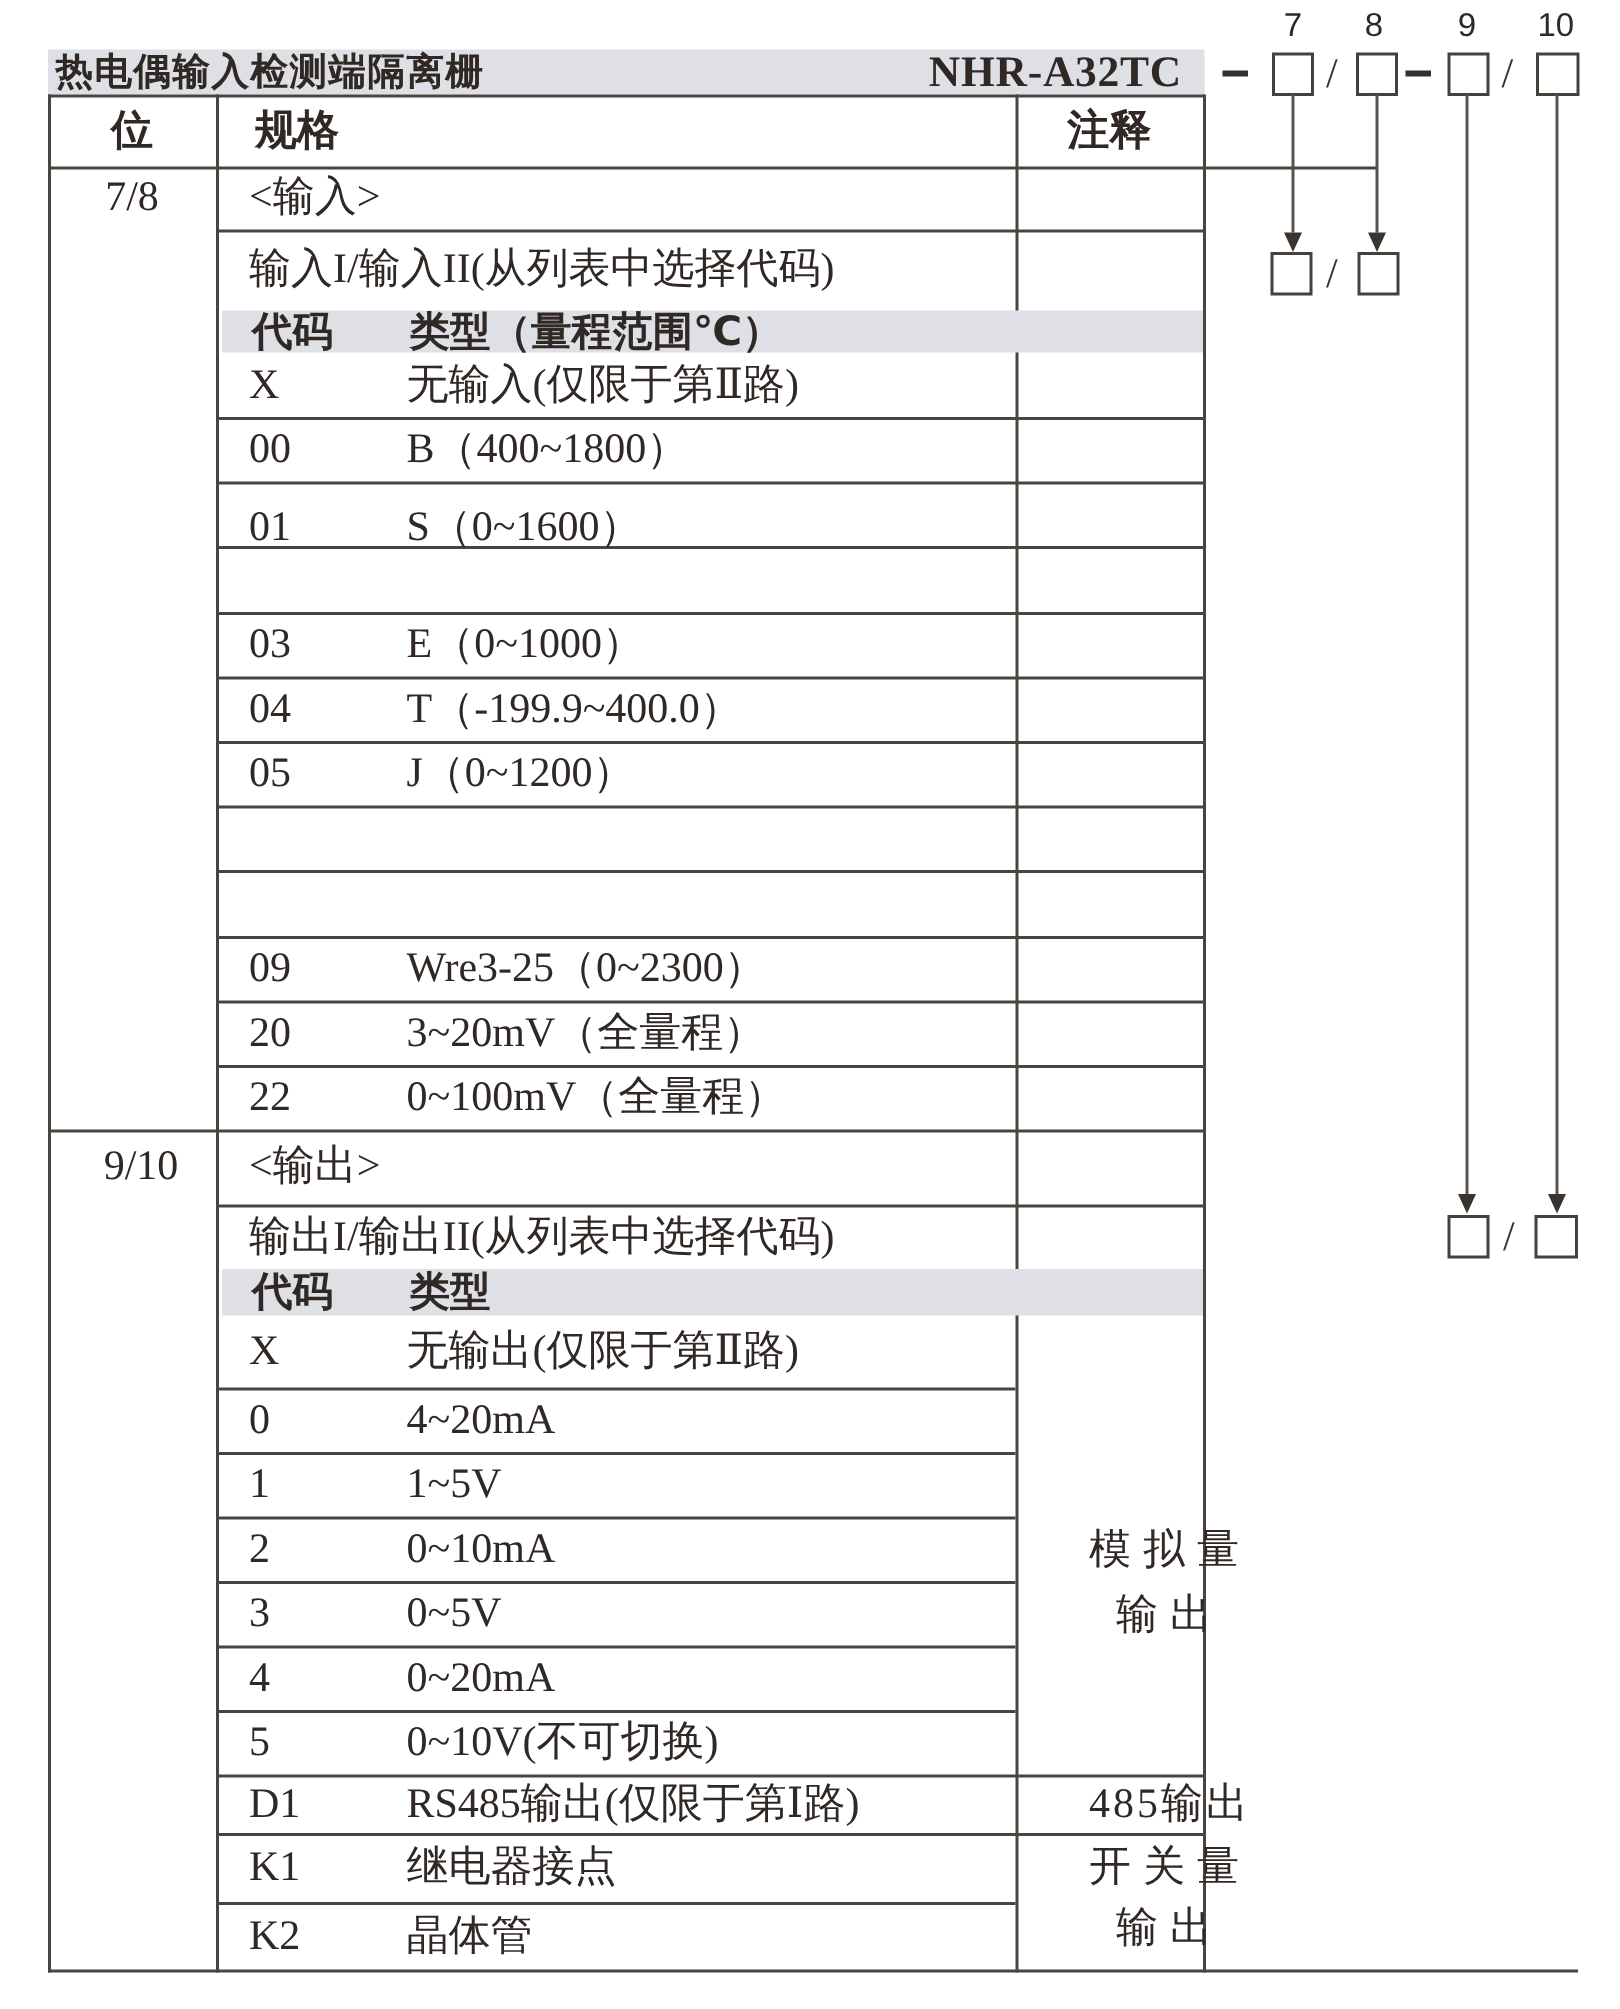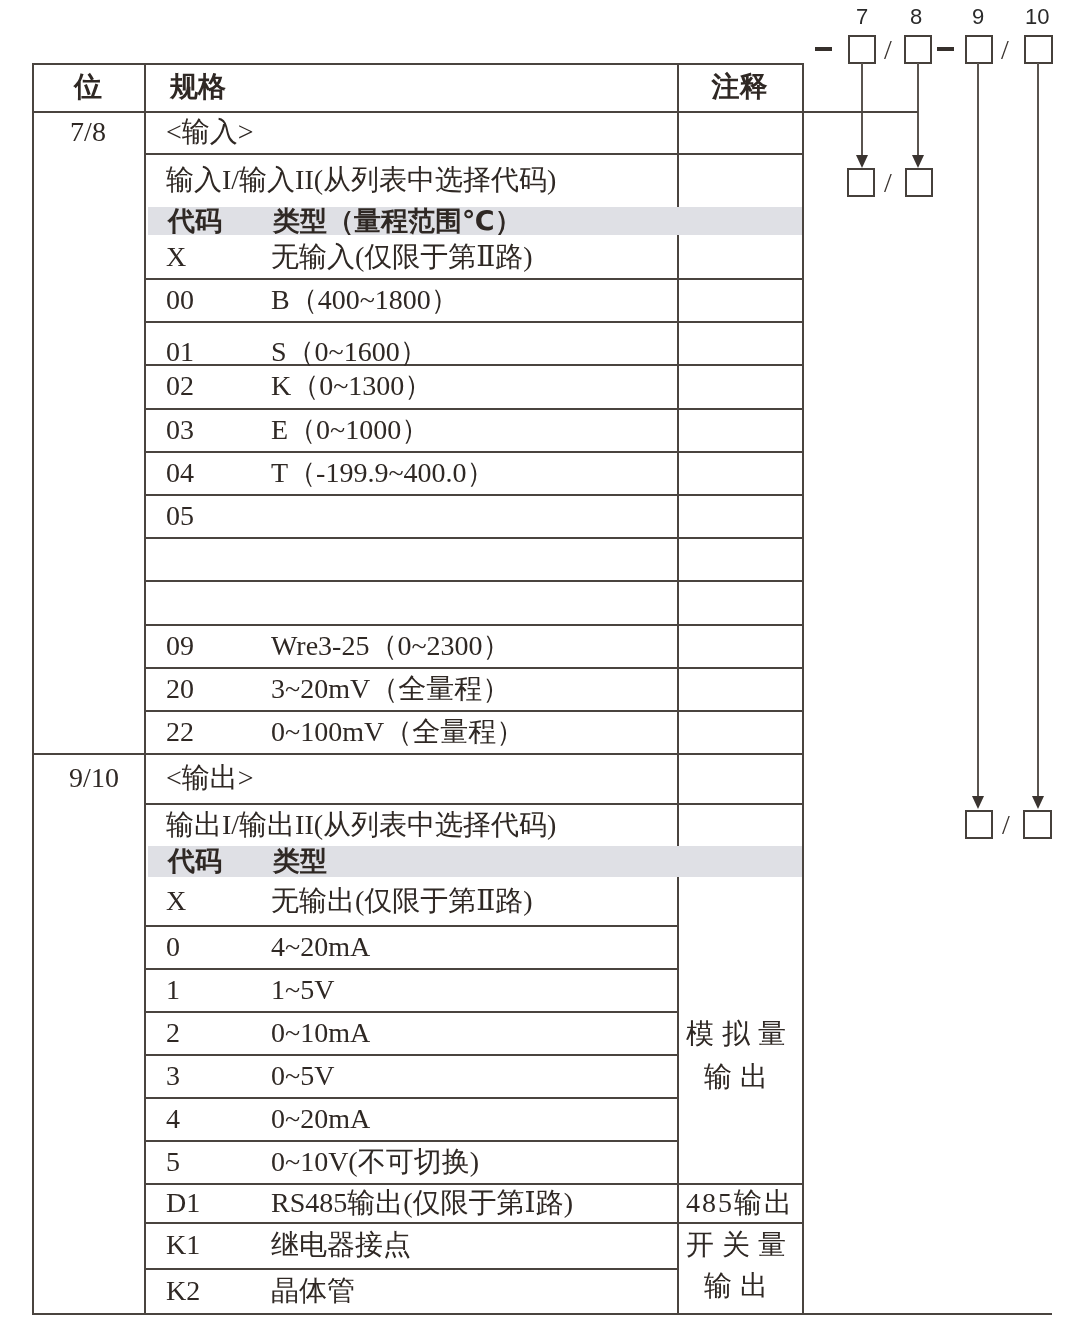--- a/index.html
+++ b/index.html
@@ -34,28 +34,32 @@
   
   .gh{position:absolute;left:148px;width:654px;background:#dfe0e5;}
   .gh span{position:absolute;top:0;font-family:"Liberation Sans","DejaVu Sans",sans-serif;
            font-weight:700;font-size:27px;}
   .gh .c{left:20px;} .gh .t{left:125px;}
   
   .row{position:absolute;left:144px;width:659px;font-size:28px;}
   .row .c{position:absolute;left:22px;}
   .row .t{position:absolute;left:127px;}
   
-  .note{position:absolute;left:679px;width:122px;text-align:center;font-size:28px;}
+  .note{position:absolute;left:679px;width:122px;text-align:center;font-size:28px;padding-left:40px;}
   .note div{letter-spacing:8px;}
 </style>
 </head>
 <body>
 
 <div class="page">
 
+  <div class="titlebar">
+    <span class="title">热电偶输入检测端隔离栅</span>
+    <span class="model">NHR-A32TC</span>
+  </div>
 
   <span class="dg" style="left:850px">7</span>
   <span class="dg" style="left:904px">8</span>
   <span class="dg" style="left:966px">9</span>
   <span class="dg" style="left:1025px">10</span>
 
   <div class="dsh" style="left:815px"></div>
   <div class="dsh" style="left:937px"></div>
 
   <div class="cb" style="left:848px;top:35px"></div>
@@ -133,34 +137,31 @@
       <span class="t">无输入(仅限于第Ⅱ路)</span>
     </div>
   <div class="row" style="top:278px;height:43px;line-height:43px">
       <span class="c">00</span>
       <span class="t">B（400~1800）</span>
     </div>
   <div class="row" style="top:330px;height:43px;line-height:43px">
       <span class="c">01</span>
       <span class="t">S（0~1600）</span>
     </div>
-  <div class="row" style="top:364px;height:44px;line-height:44px">
-      <span class="c">02</span>
-      <span class="t">K（0~1300）</span>
-    </div>
   <div class="row" style="top:408px;height:43px;line-height:43px">
       <span class="c">03</span>
       <span class="t">E（0~1000）</span>
     </div>
   <div class="row" style="top:451px;height:39px;line-height:43px">
       <span class="c">04</span>
       <span class="t">T（-199.9~400.0）</span>
     </div>
   <div class="row" style="top:494px;height:43px;line-height:43px">
       <span class="c">05</span>
+      <span class="t">J（0~1200）</span>
     </div>
   <div class="row" style="top:624px;height:43px;line-height:43px">
       <span class="c">09</span>
       <span class="t">Wre3-25（0~2300）</span>
     </div>
   <div class="row" style="top:667px;height:43px;line-height:43px">
       <span class="c">20</span>
       <span class="t">3~20mV（全量程）</span>
     </div>
   <div class="row" style="top:710px;height:43px;line-height:43px">

